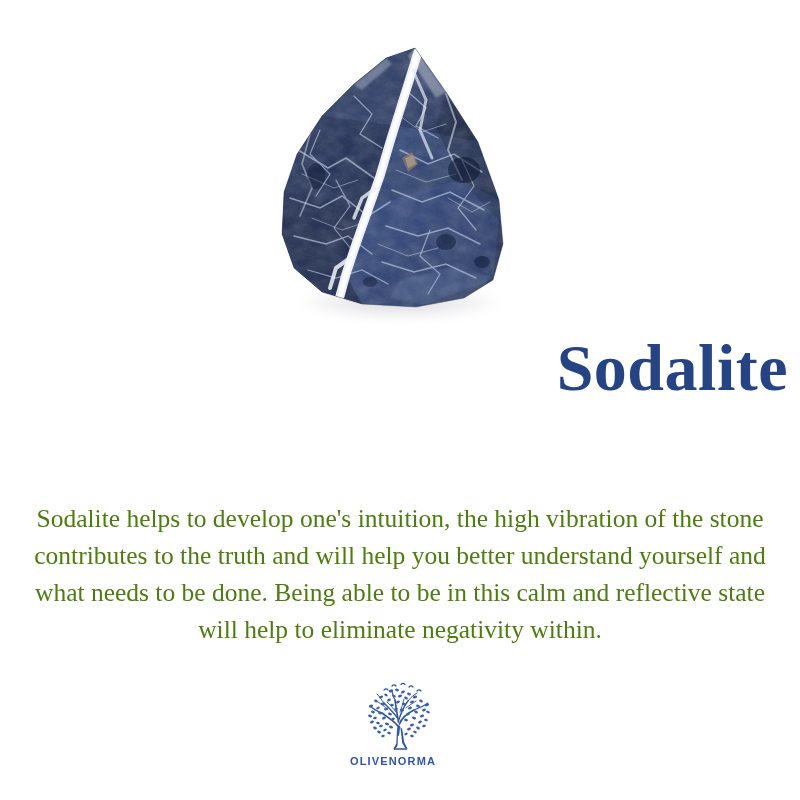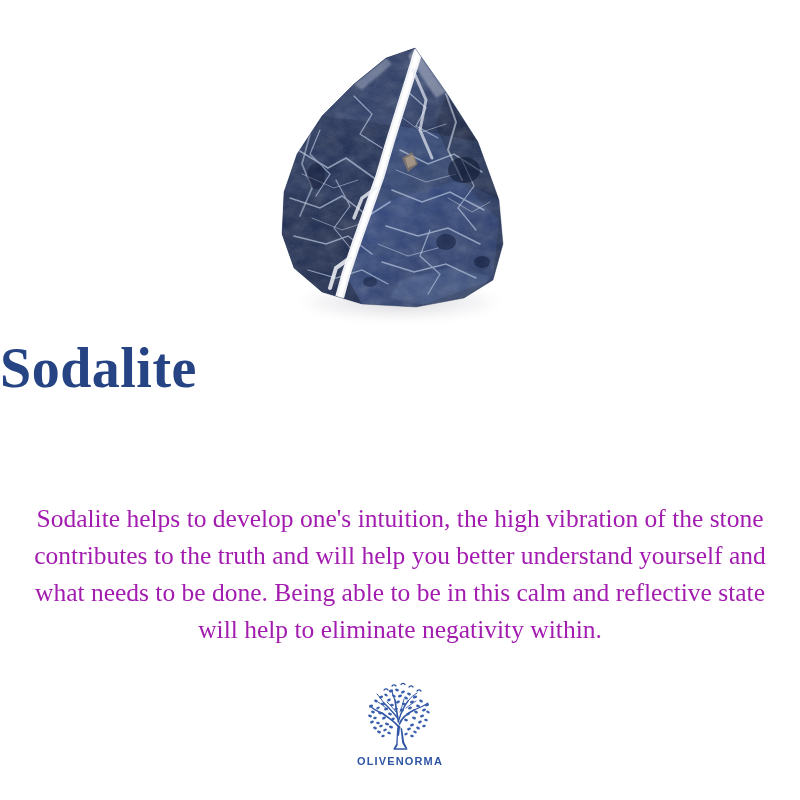--- a/index.html
+++ b/index.html
@@ -39,24 +39,24 @@
     height: 295px;
     display: block;
   }
 
   
   .title {
     position: absolute;
     left: 0;
     top: 336px;
     width: 788px;
-    text-align: left;
+    text-align: right;
     font-family: "Liberation Serif", "DejaVu Serif", serif;
     font-weight: bold;
-    font-size: 56px;
+    font-size: 66px;
     line-height: 64px;
     letter-spacing: 0.5px;
     color: #264484;
     white-space: nowrap;
   }
 
   
   .keywords {
     position: absolute;
     left: 0;
@@ -81,31 +81,31 @@
   
   .desc {
     position: absolute;
     left: 18px;
     top: 500px;
     width: 764px;
     text-align: center;
     font-family: "Liberation Serif", "DejaVu Serif", serif;
     font-size: 25.5px;
     line-height: 37px;
-    color: #a21caf;
+    color: #4d7c0f;
   }
 
   
   .logo {
     position: absolute;
     left: 350px;
     top: 682px;
     width: 100px;
     height: 100px;
-    text-align: center;
+    text-align: left;
   }
   .logo-tree {
     display: block;
     margin: 0 auto;
     width: 76px;
     height: 72px;
   }
   .logo-word {
     margin-top: 1px;
     font-family: "Liberation Sans", "DejaVu Sans", sans-serif;

